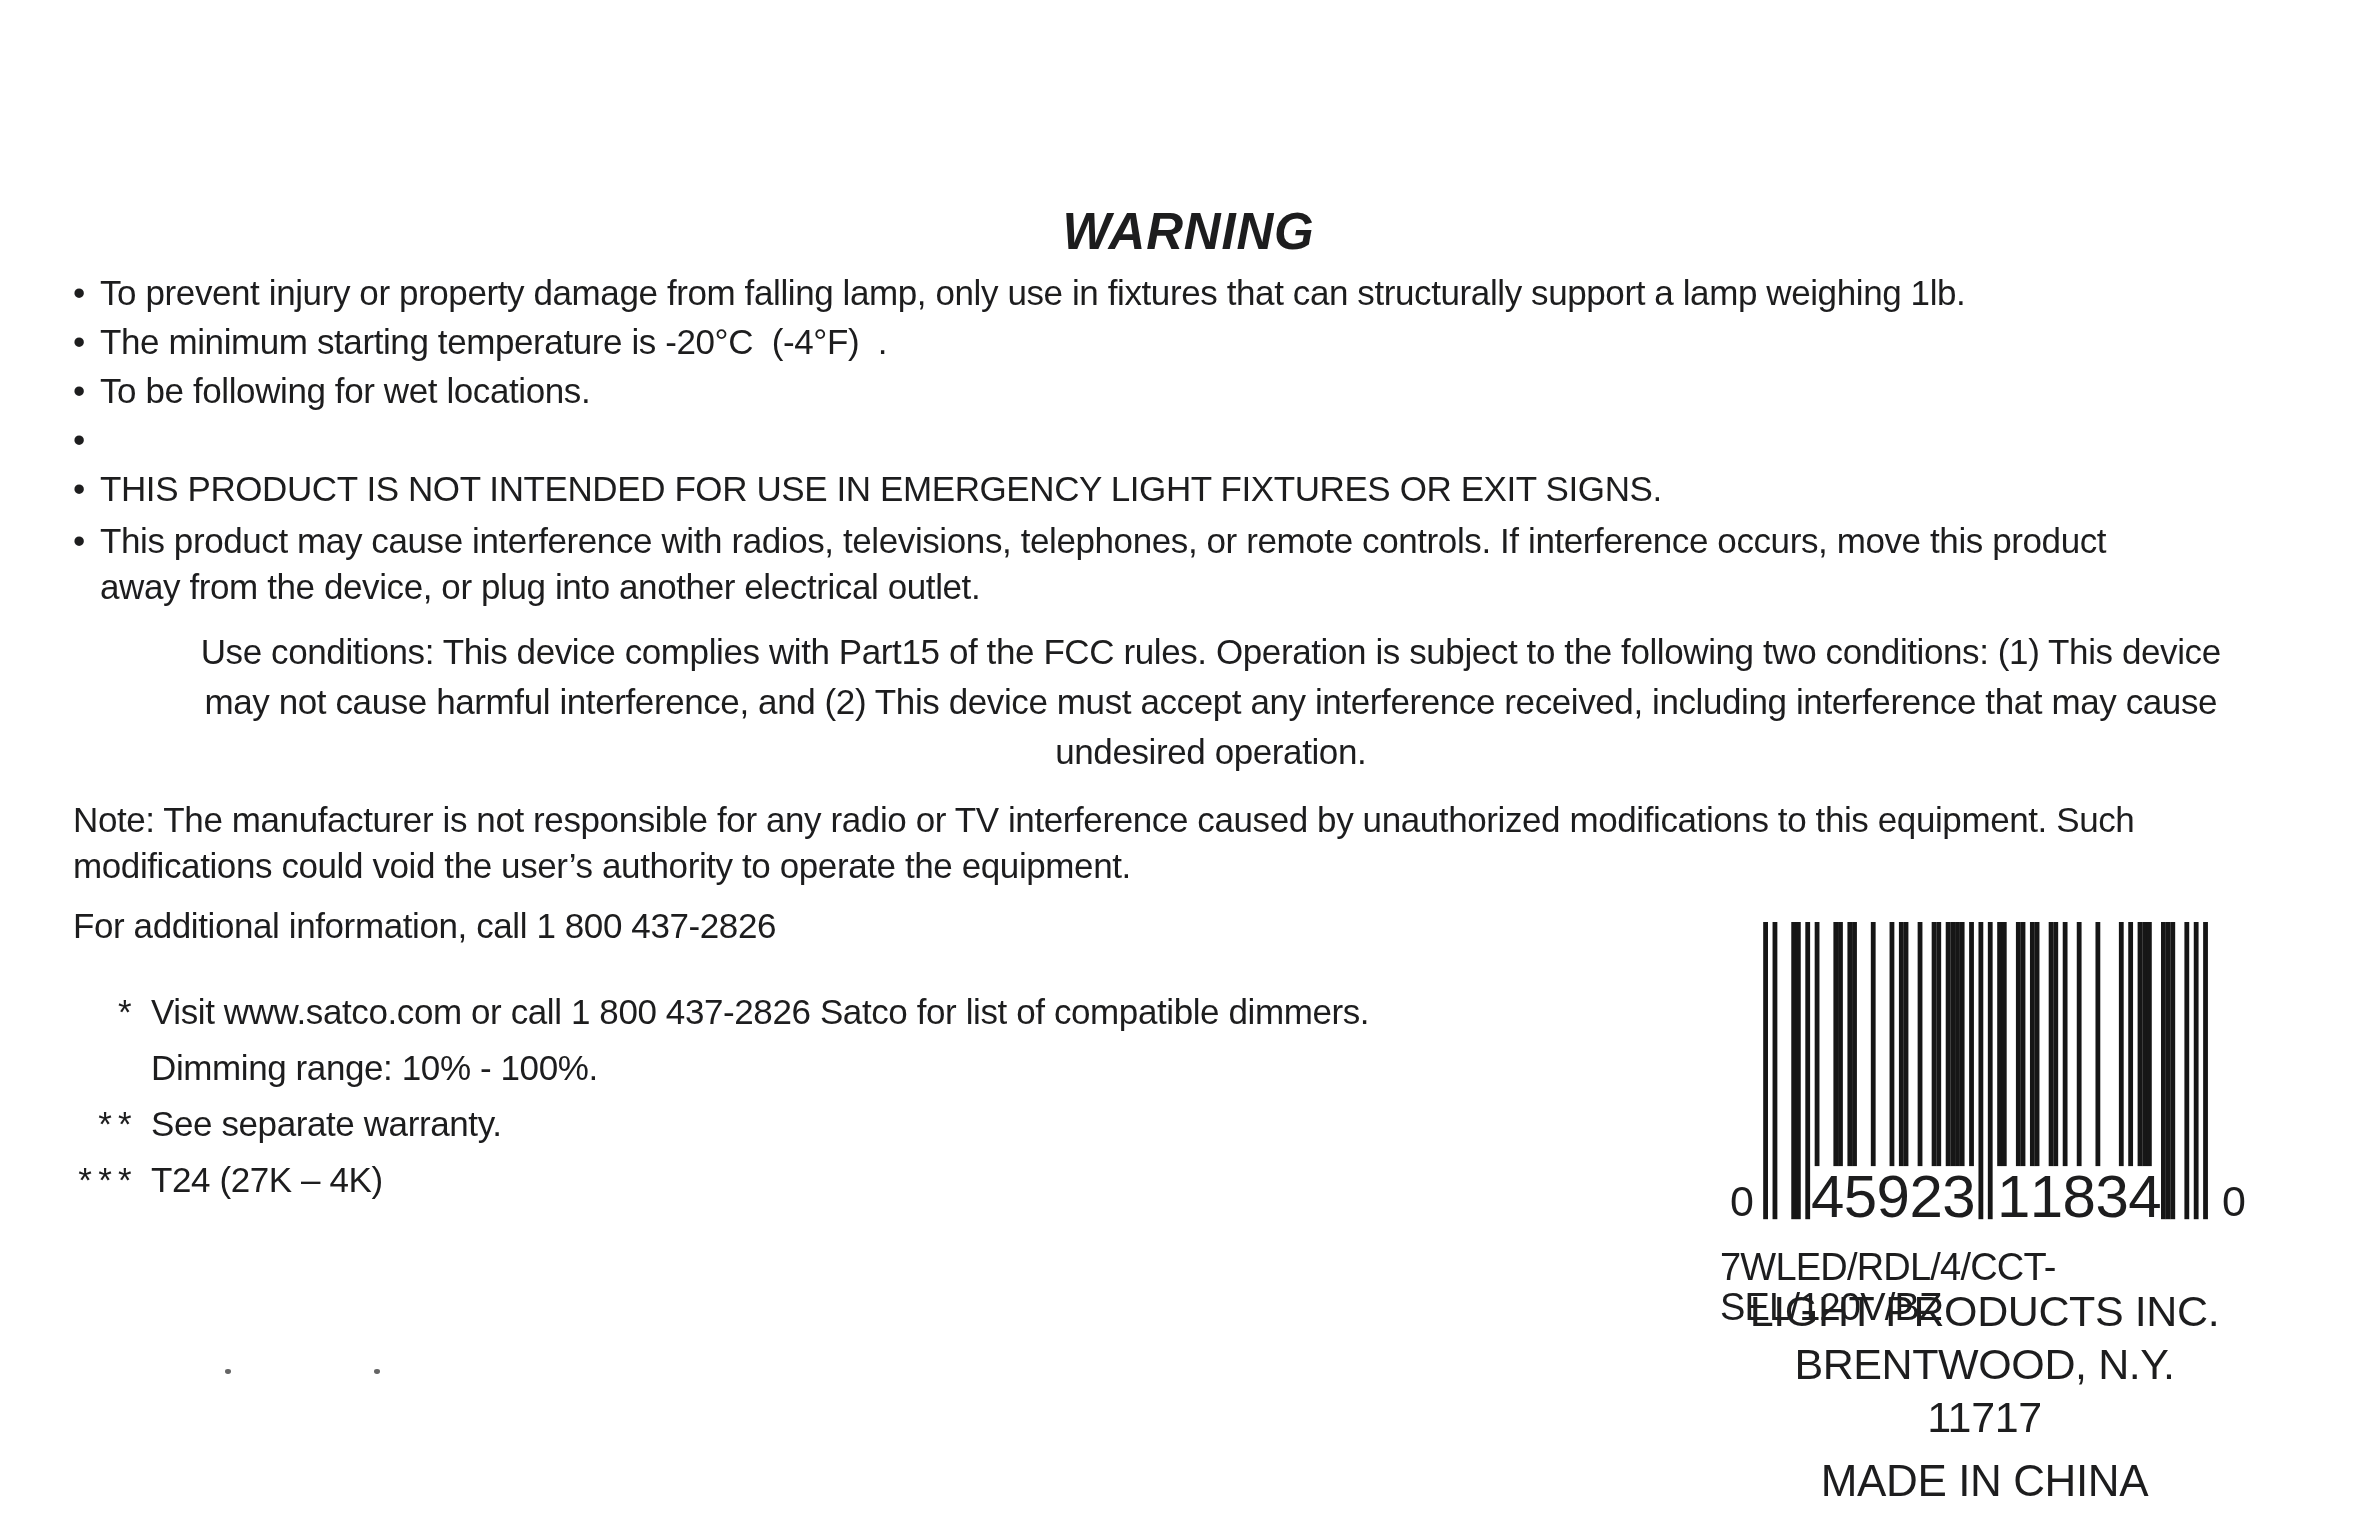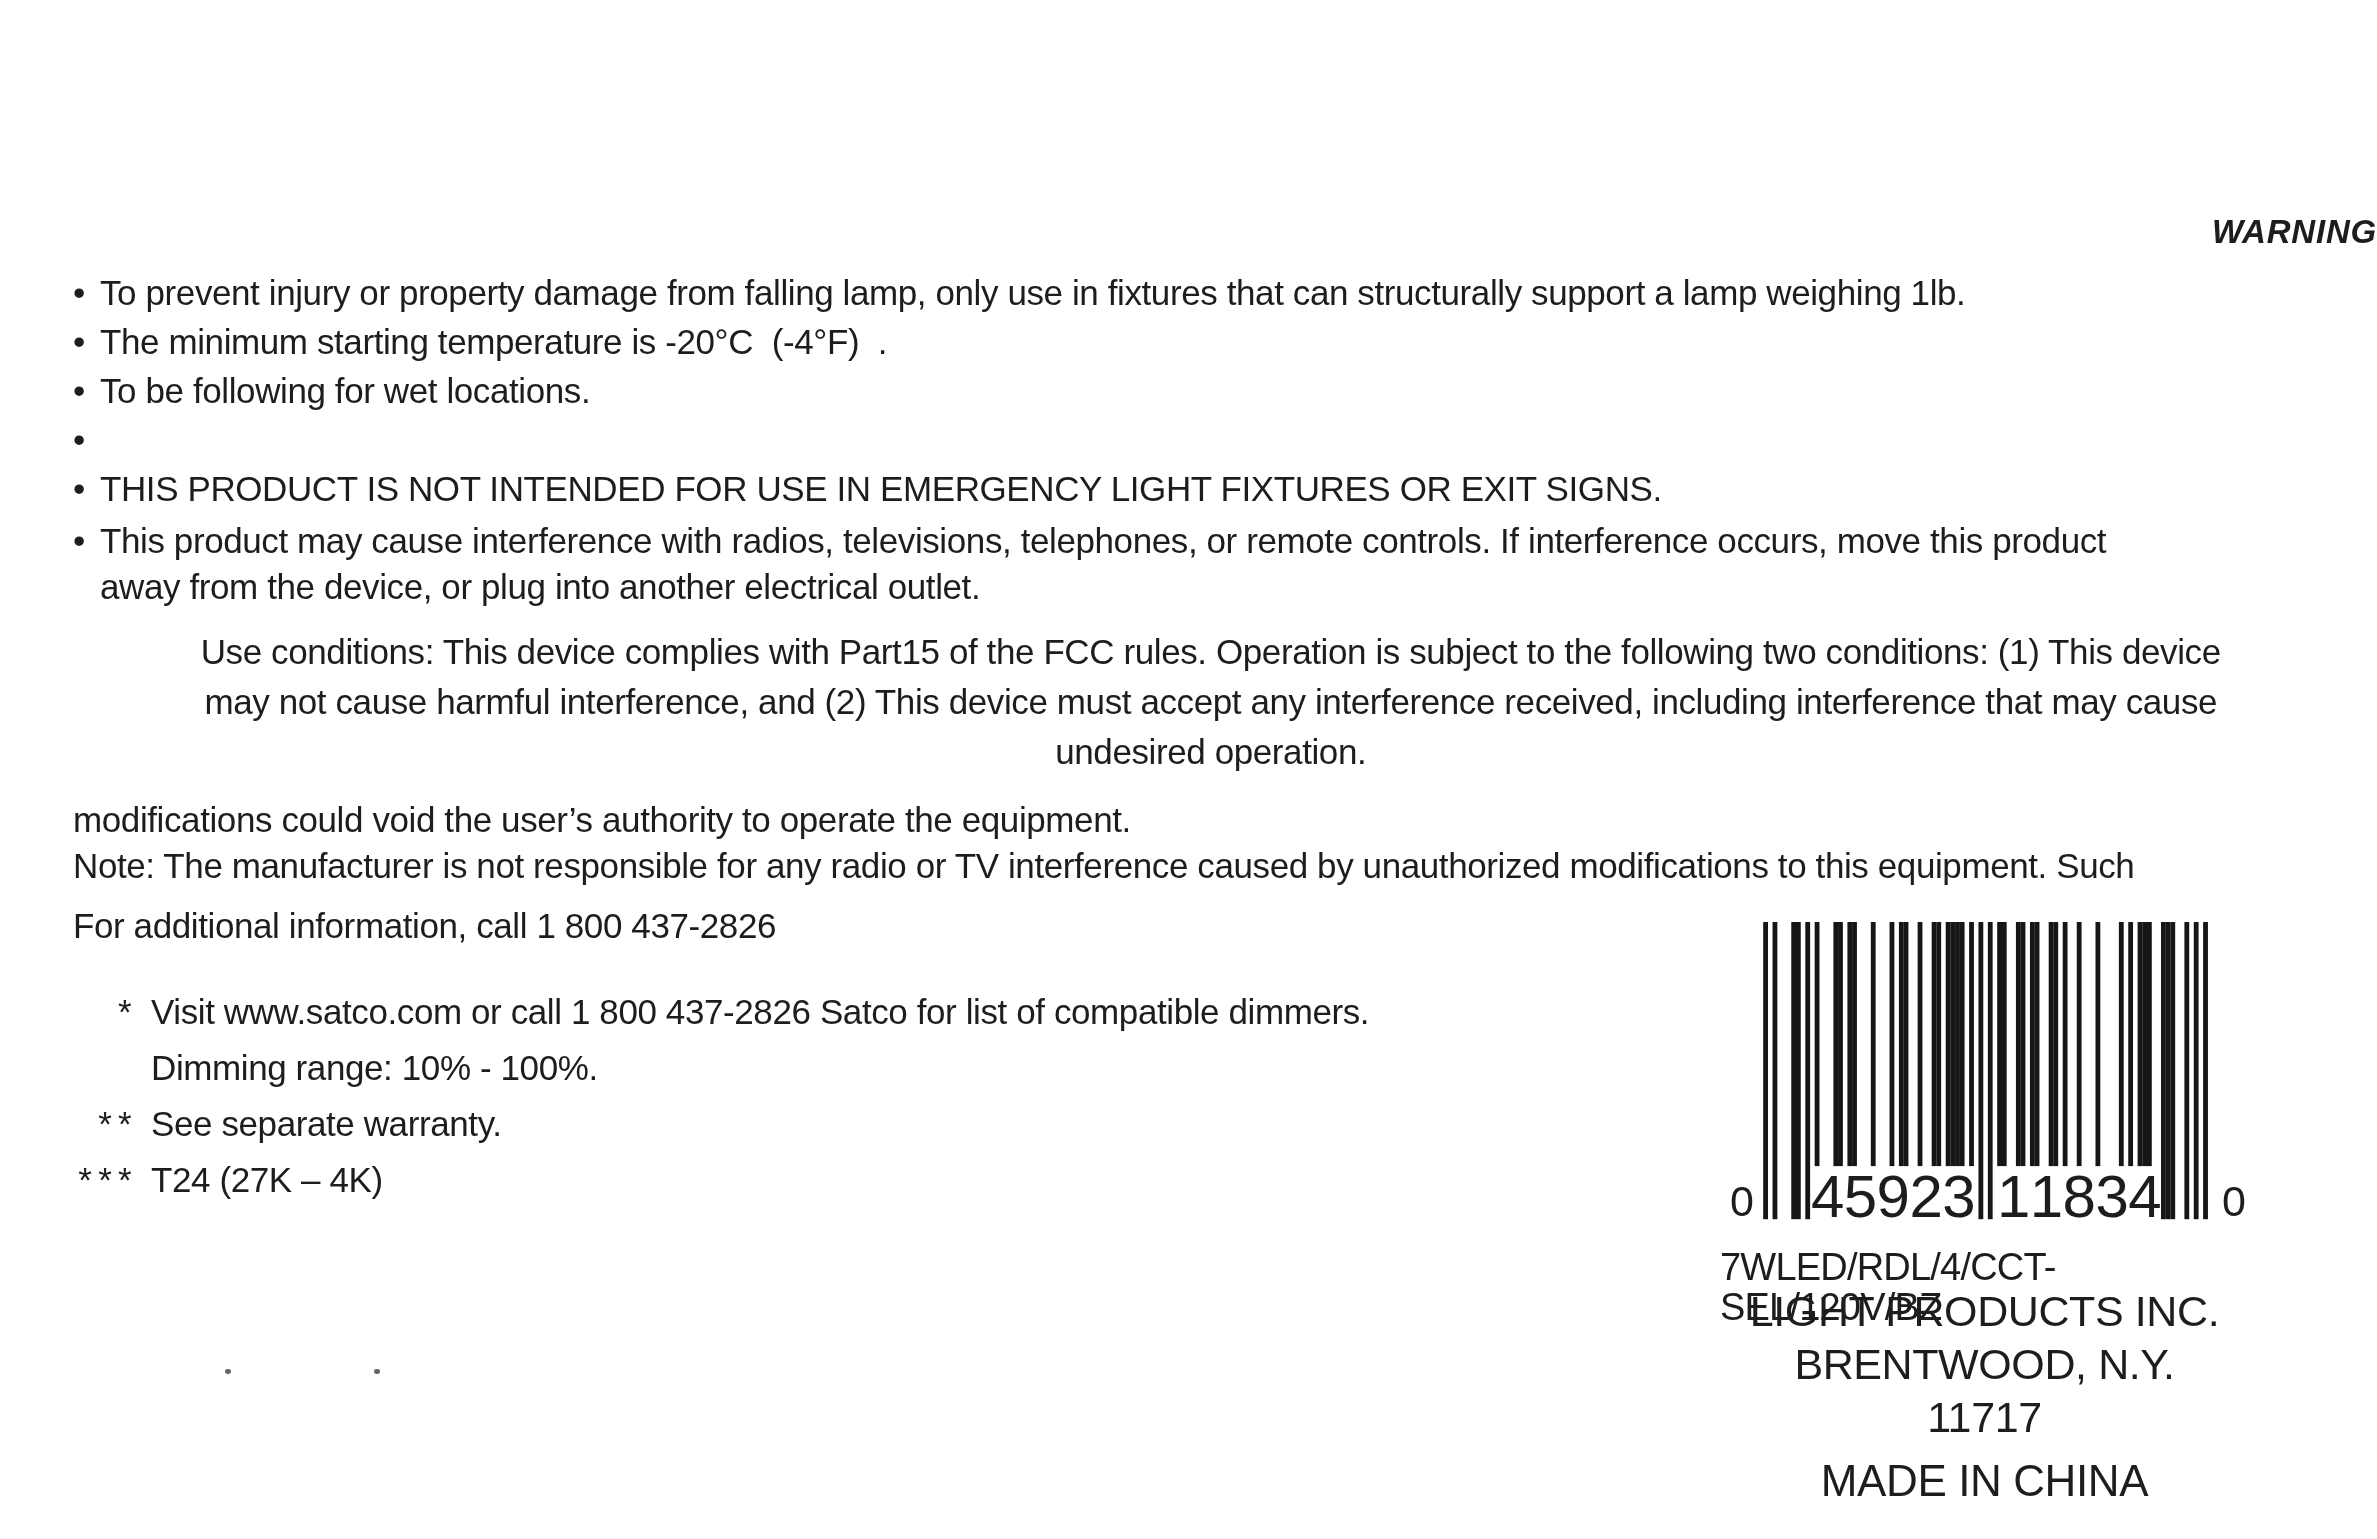--- a/index.html
+++ b/index.html
@@ -3,21 +3,21 @@
 <meta charset="utf-8">
 <style>
   html,body{margin:0;padding:0;background:#e8e8e8;}
   .page{
     position:relative;width:2377px;height:1539px;background:#ffffff;
     font-family:"Liberation Sans", sans-serif;color:#1d1d1e;overflow:hidden;
   }
   
   .title{
     position:absolute;top:204px;left:0;right:0;height:55px;line-height:55px;
-    text-align:right;font-size:33px;font-weight:bold;font-style:italic;letter-spacing:0.8px;
+    text-align:center;font-size:51px;font-weight:bold;font-style:italic;letter-spacing:0.8px;
   }
   
   .textcol{position:absolute;left:73px;top:268px;right:28.5px;font-size:35px;letter-spacing:-0.4px;}
   .brow{display:flex;line-height:49px;}
   .brow.tight{line-height:46px;}
   .brow.gap{margin-top:4.8px;}
   .bdot{width:27px;flex:0 0 27px;}
   .btext{white-space:pre;}
   .para1{margin-top:17.4px;text-align:center;}
   .para1 .pline{line-height:50px;white-space:pre;}
@@ -87,22 +87,22 @@
       <span class="btext">away from the device, or plug into another electrical outlet.</span>
     </div>
 
     <div class="para1">
       <div class="pline">Use conditions: This device complies with Part15 of the FCC rules. Operation is subject to the following two conditions: (1) This device</div>
       <div class="pline">may not cause harmful interference, and (2) This device must accept any interference received, including interference that may cause</div>
       <div class="pline">undesired operation.</div>
     </div>
 
     <div class="para2">
+      <div class="pline">Note: The manufacturer is not responsible for any radio or TV interference caused by unauthorized modifications to this equipment. Such</div>
       <div class="pline">modifications could void the user’s authority to operate the equipment.</div>
-      <div class="pline">Note: The manufacturer is not responsible for any radio or TV interference caused by unauthorized modifications to this equipment. Such</div>
     </div>
 
     <div class="para3">
       <div class="pline">For additional information, call 1 800 437-2826</div>
     </div>
 
     <div class="footnotes">
       <div class="frow">
         <span class="fmark">*</span>
         <span class="ftext">Visit www.satco.com or call 1 800 437-2826 Satco for list of compatible dimmers.</span>

